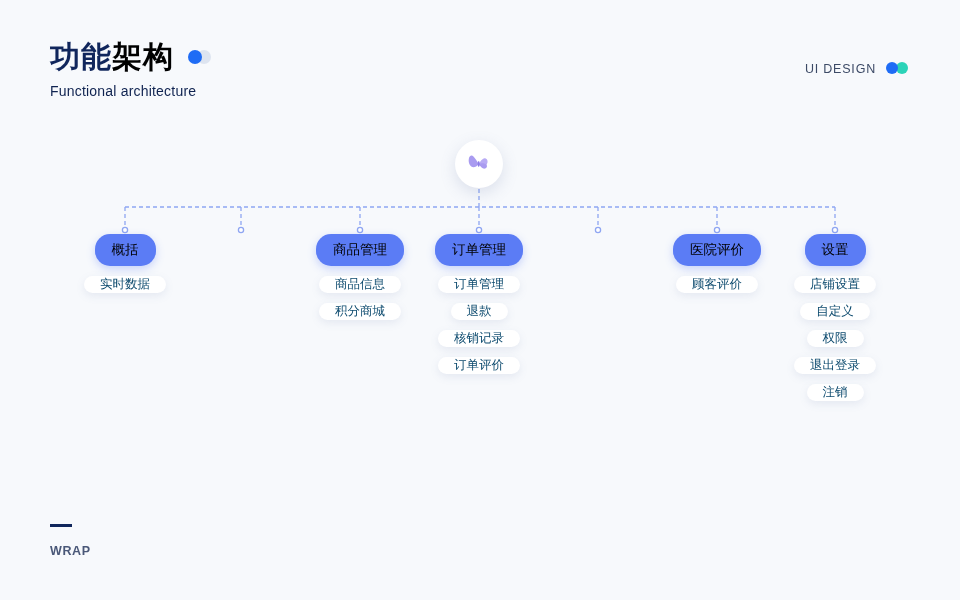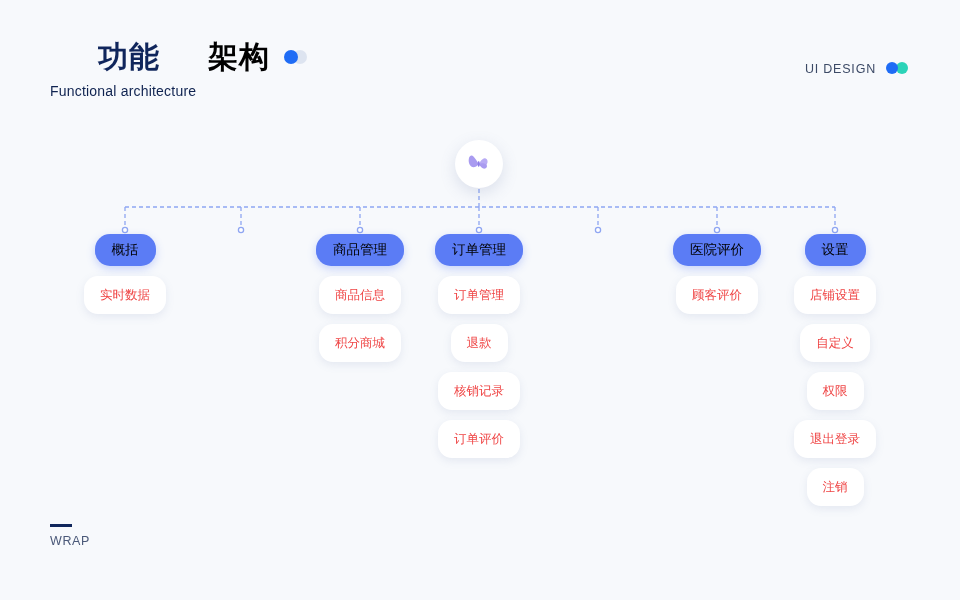--- a/index.html
+++ b/index.html
@@ -7,21 +7,21 @@
   body {
     background:#f7f9fc;
     font-family:"Liberation Sans","DejaVu Sans",sans-serif;
     position:relative;
     overflow:hidden;
   }
 
   
   #header-title-block { position:absolute; left:50px; top:42px; }
   #title-row { display:flex; align-items:center; }
-  .title-cn { font-size:30px; font-weight:bold; letter-spacing:1px; line-height:1;margin-left:48px; }
+  .title-cn { font-size:30px; font-weight:bold; letter-spacing:1px; line-height:1; }
   .title-cn-dark { color:#10265c; }
   .title-cn-accent { color:#000000; }
   #title-dots { position:relative; width:26px; height:14px; margin-left:14px; }
   #title-dots .dot-back {
     position:absolute; left:9px; top:0; width:14px; height:14px;
     border-radius:50%; background:#dde4f0;
   }
   #title-dots .dot-front {
     position:absolute; left:0; top:0; width:14px; height:14px;
     border-radius:50%; background:#1f6cf5;
@@ -67,36 +67,36 @@
     background:#5b7cf5;
     color:#000000;
     font-size:13.5px;
     display:flex; align-items:center; justify-content:center;
     white-space:nowrap;
     box-shadow:0 3px 9px rgba(91,124,245,.30);
   }
 
   .sub-node {
     margin-top:10px;
-    height:38px; padding:0 16px;
+    height:17px; padding:0 16px;
     border-radius:14px;
     background:#ffffff;
-    color:#ef4444;
+    color:#0c4a6e;
     font-size:12.5px;
     display:flex; align-items:center; justify-content:center;
     white-space:nowrap;
     box-shadow:0 3px 8px rgba(108,125,170,.13);
     text-align:right;
   }
   .sub-node:first-of-type { margin-top:12px; }
 
   
   #footer-wrap { position:absolute; left:50px; top:524px; }
   #footer-dash { width:22px; height:3px; background:#10265c; }
-  #footer-label { margin-top:7px; font-size:12.5px; color:#4a5878; letter-spacing:.6px; }
+  #footer-label { margin-top:17px; font-size:12.5px; color:#4a5878; letter-spacing:.6px;font-weight:bold; }
 </style>
 </head>
 <body>
 
 <div id="header-title-block">
   <div id="title-row">
     <span class="title-cn title-cn-dark">功能</span>
     <span class="title-cn title-cn-accent">架构</span>
     <span id="title-dots">
       <span class="dot-back"></span>

